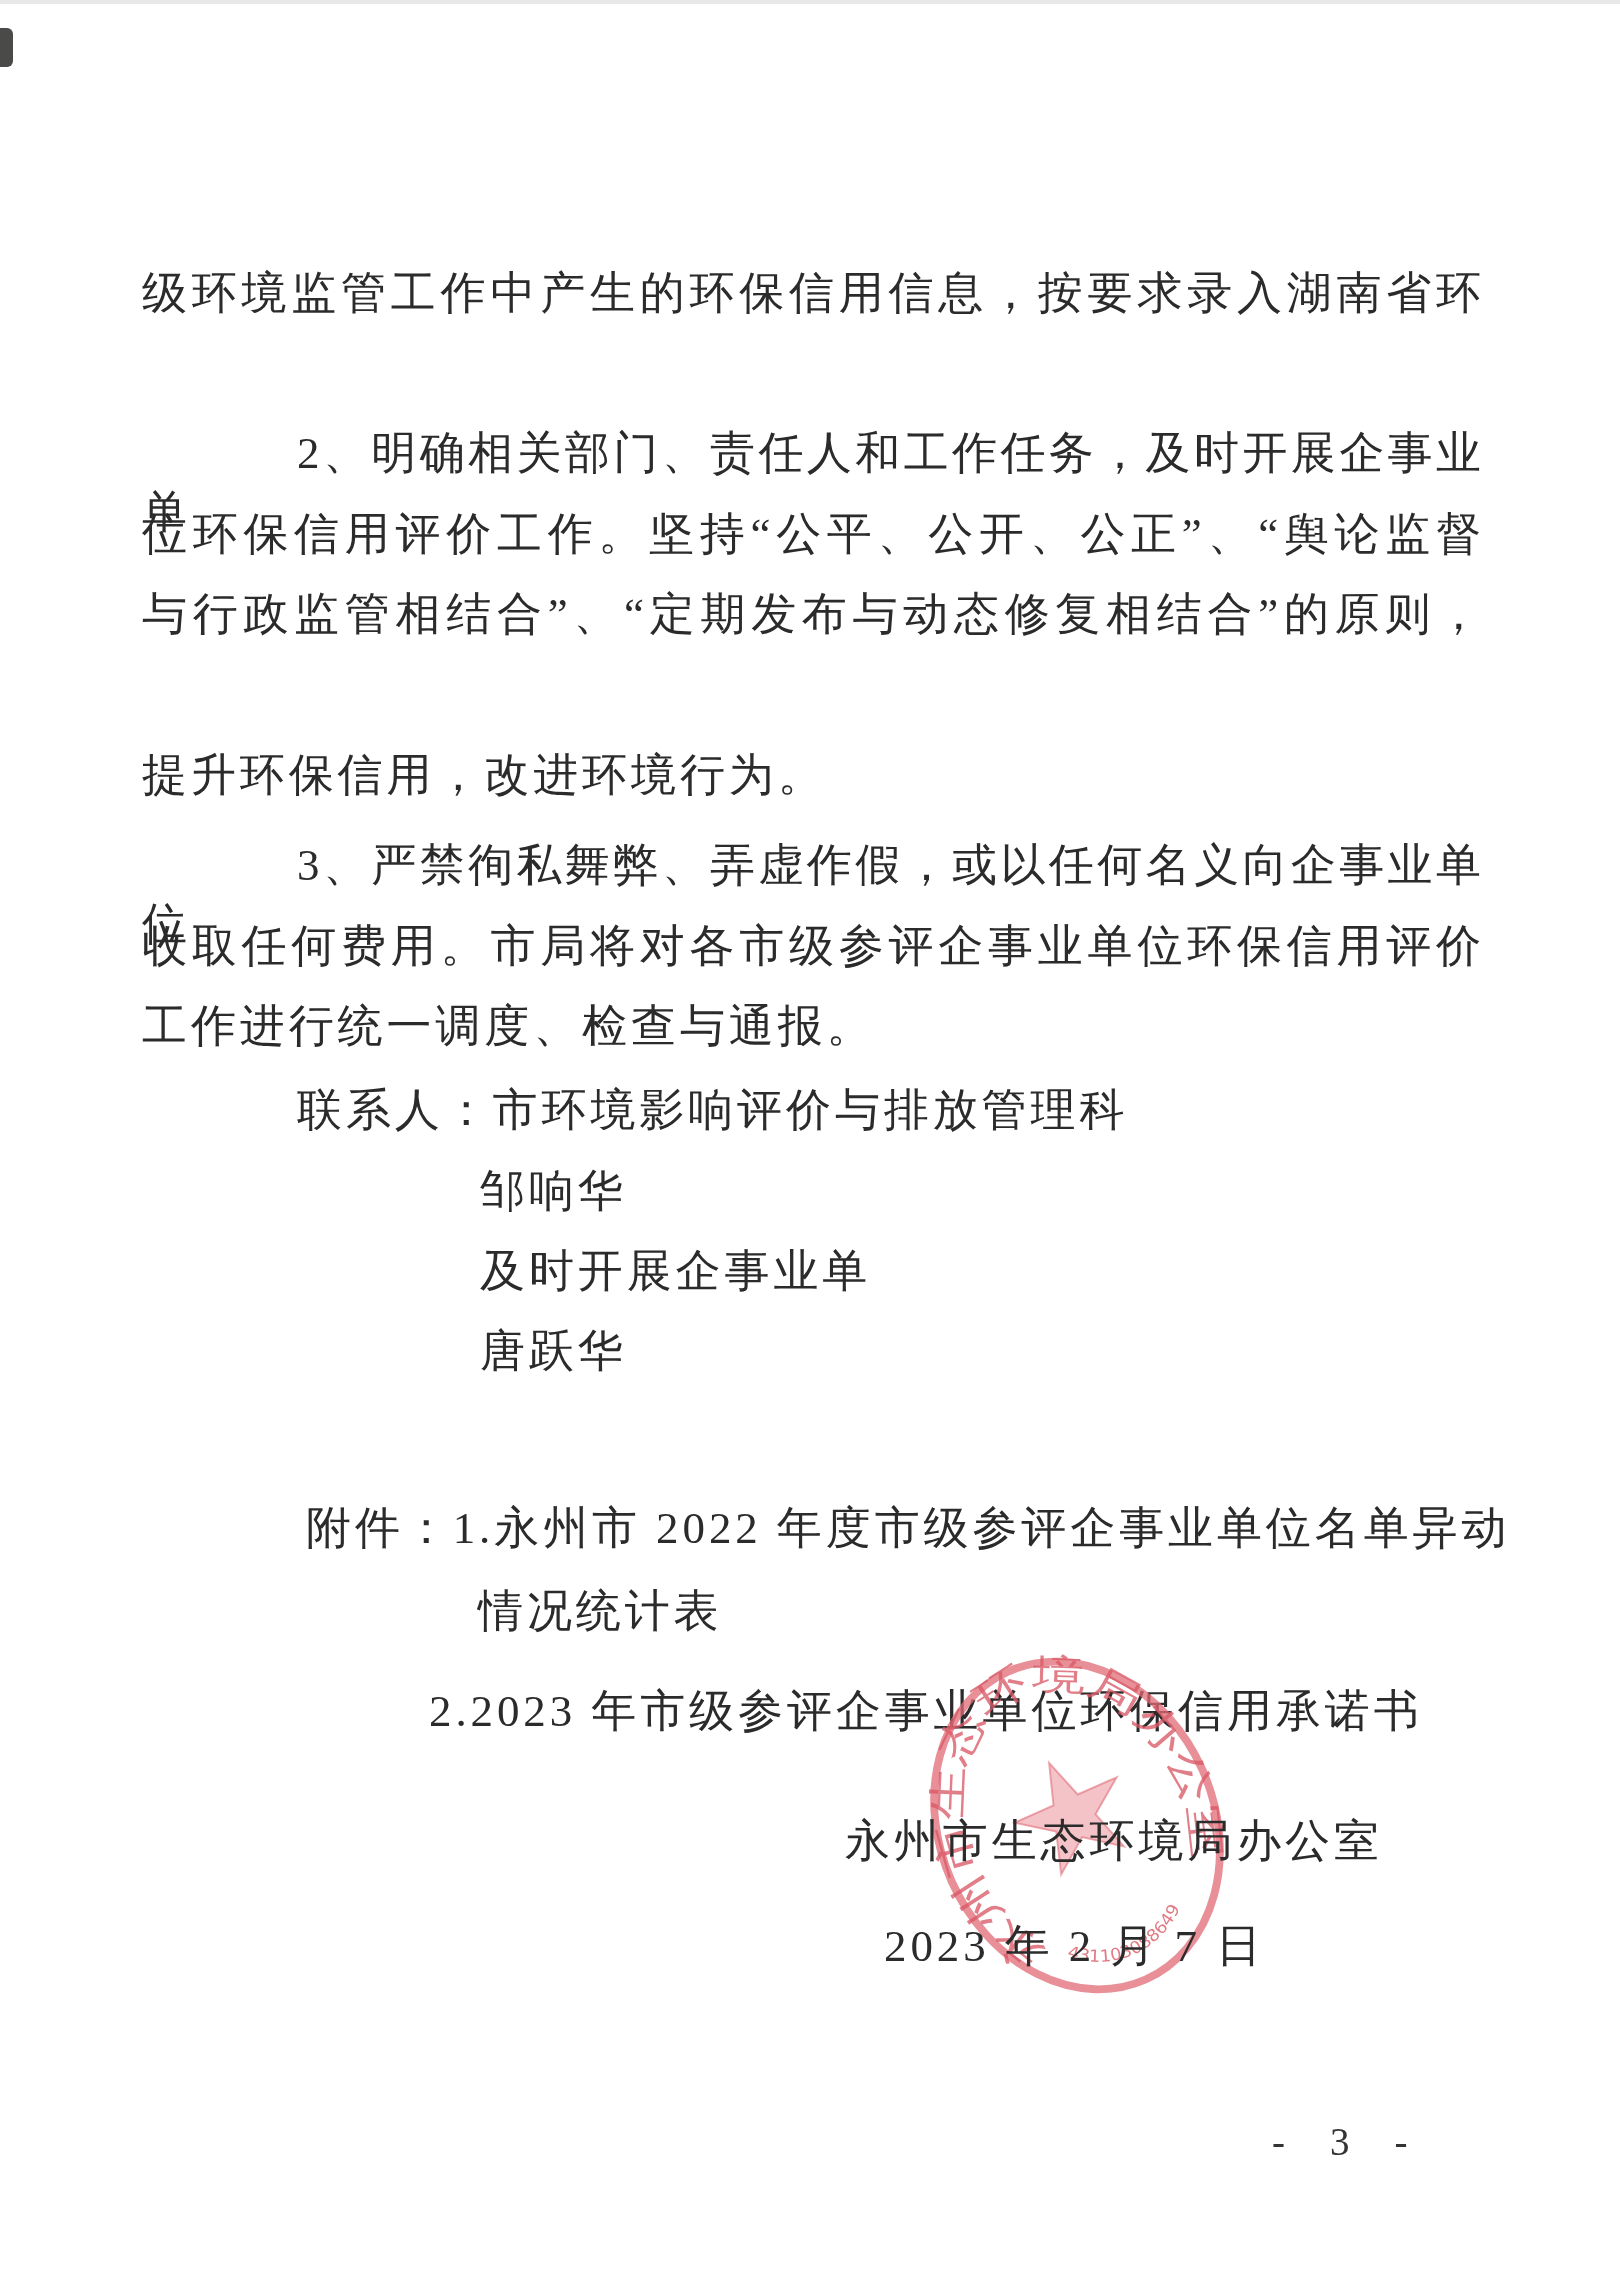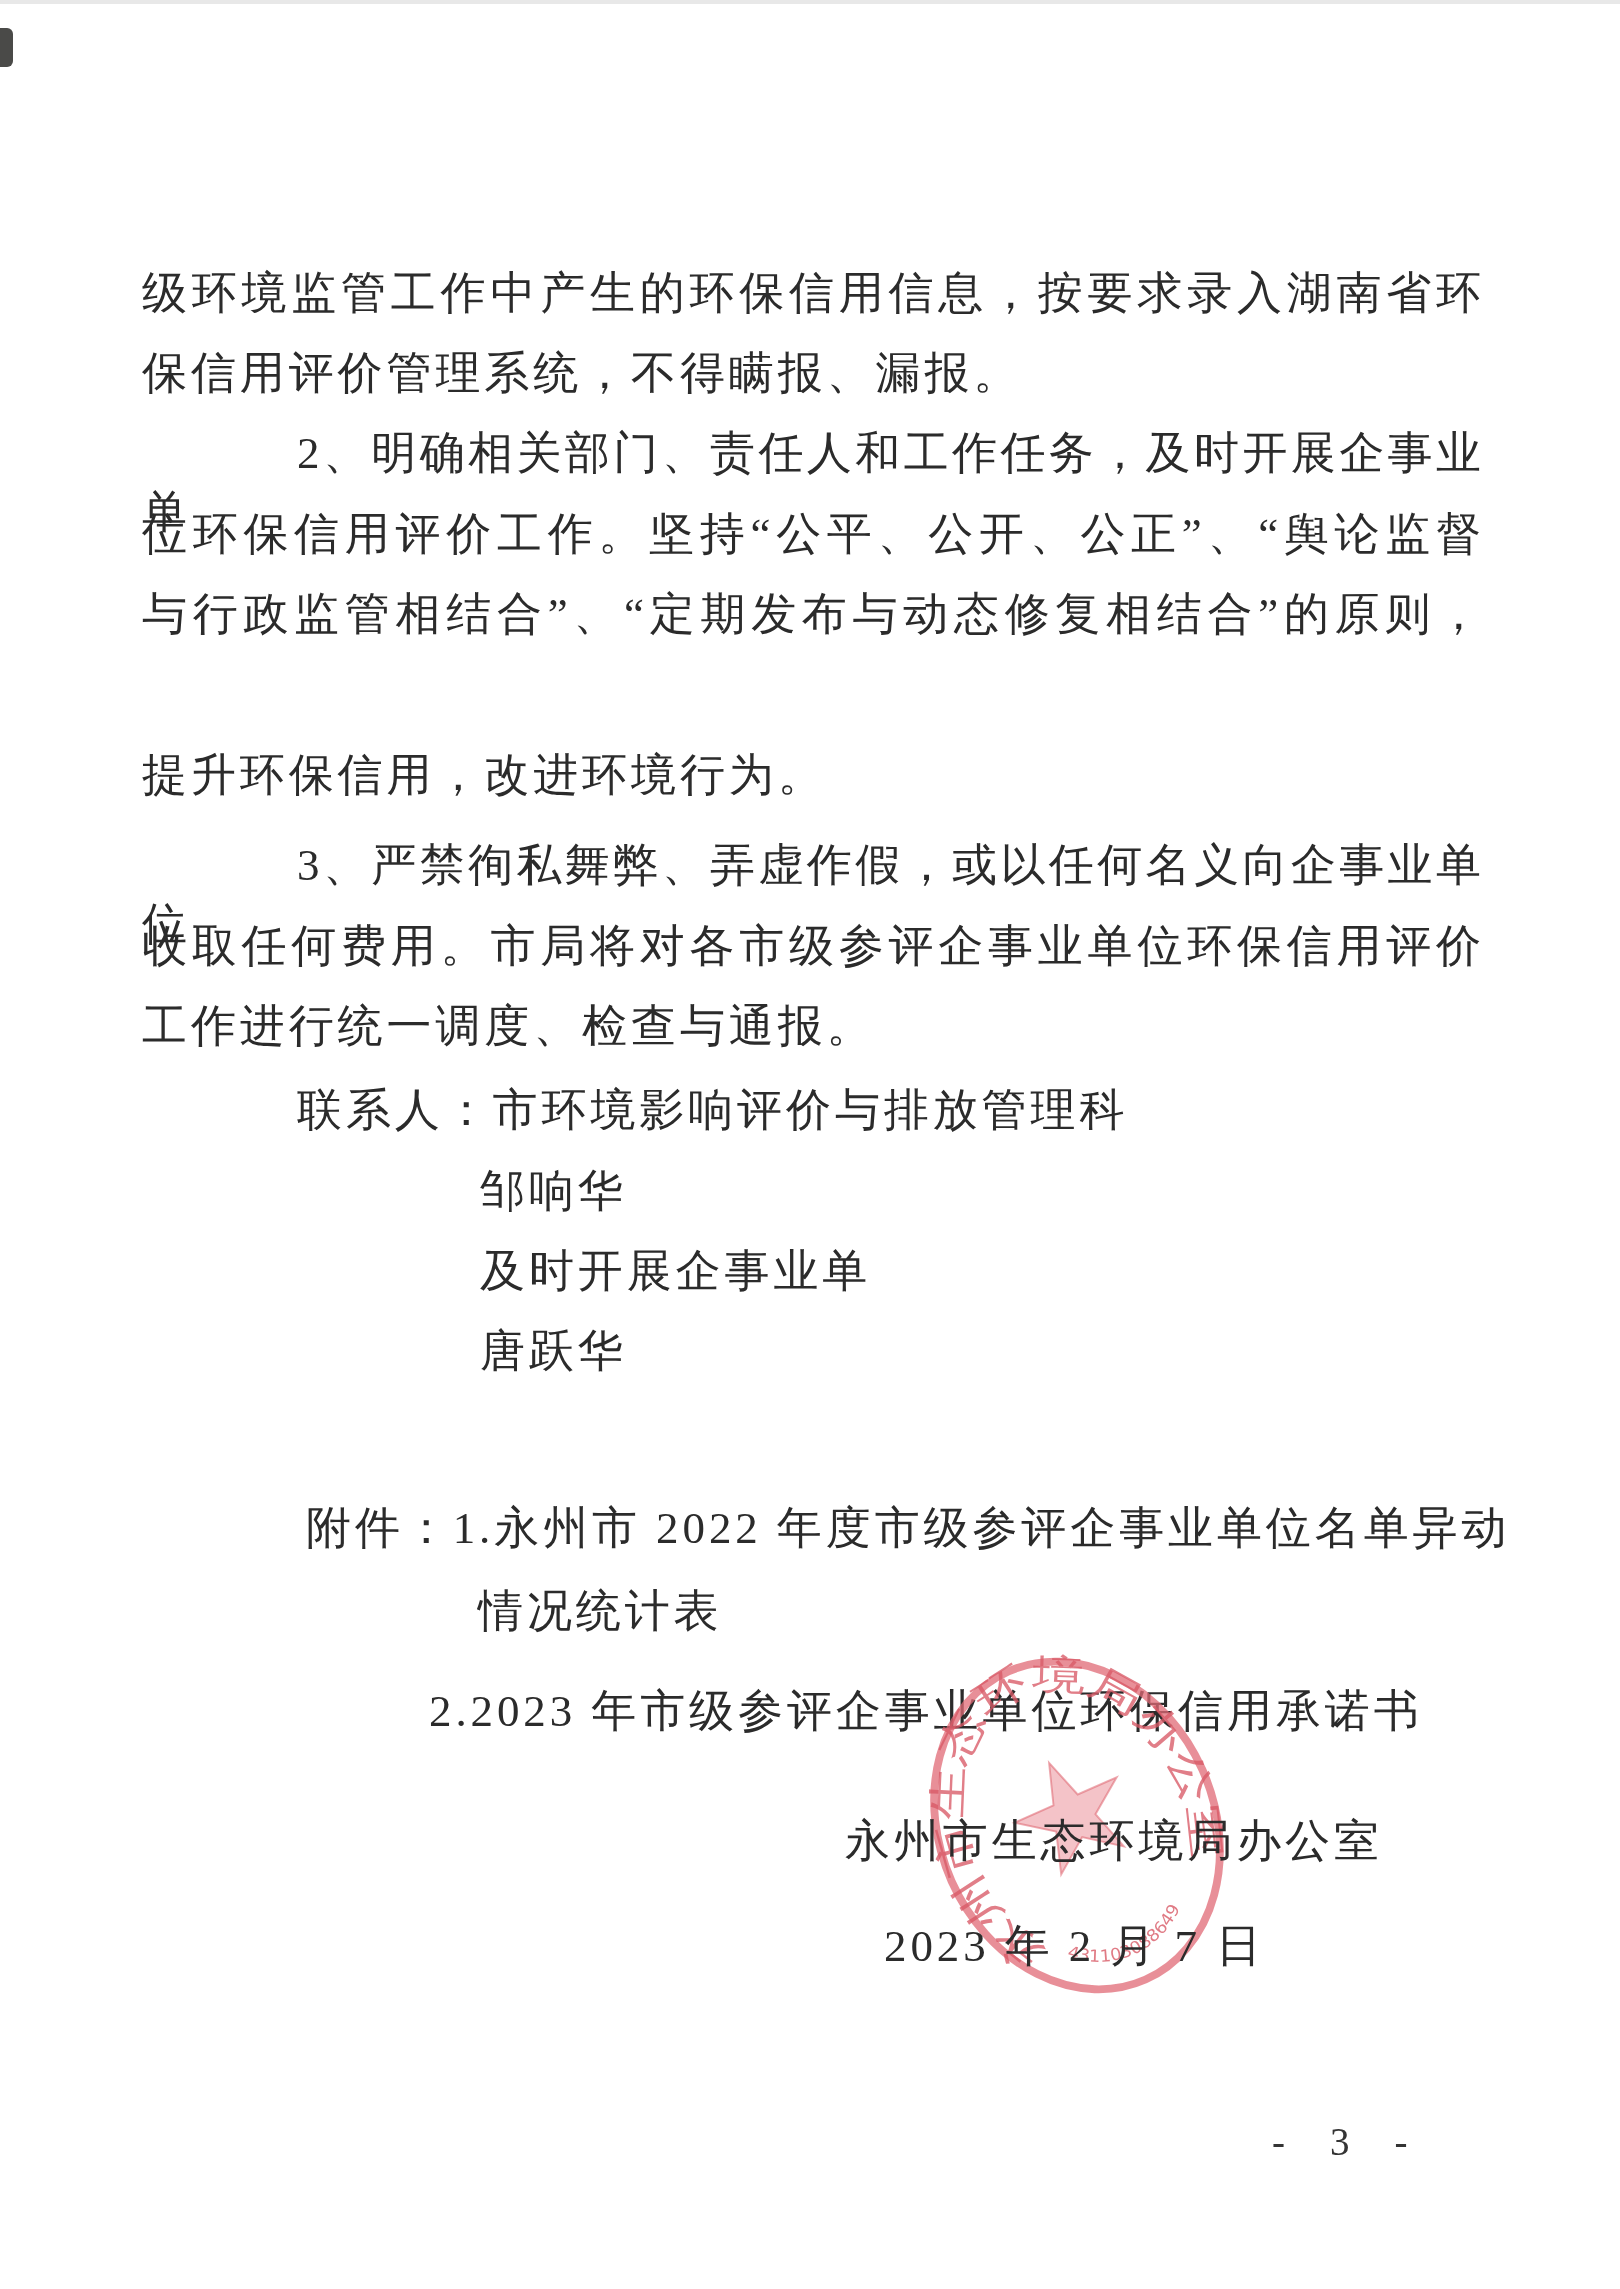--- a/index.html
+++ b/index.html
@@ -52,21 +52,20 @@
   }
 </style>
 </head>
 <body>
 
 <div class="page">
 
   <div class="scan-mark"></div>
 
   <div class="jline" style="top:260px">级环境监管工作中产生的环保信用信息，按要求录入湖南省环</div>
-  <div class="line" style="left:142px; top:340px">保信用评价管理系统，不得瞒报、漏报。</div>
 
   <div class="jline indent" style="top:420px">2、明确相关部门、责任人和工作任务，及时开展企事业单</div>
   <div class="jline" style="top:501px">位环保信用评价工作。坚持“公平、公开、公正”、“舆论监督</div>
   <div class="jline" style="top:581px">与行政监管相结合”、“定期发布与动态修复相结合”的原则，</div>
   <div class="line" style="left:142px; top:742px">提升环保信用，改进环境行为。</div>
 
   <div class="jline indent" style="top:832px">3、严禁徇私舞弊、弄虚作假，或以任何名义向企事业单位</div>
   <div class="jline" style="top:913px">收取任何费用。市局将对各市级参评企事业单位环保信用评价</div>
   <div class="line" style="left:142px; top:993px">工作进行统一调度、检查与通报。</div>
 

